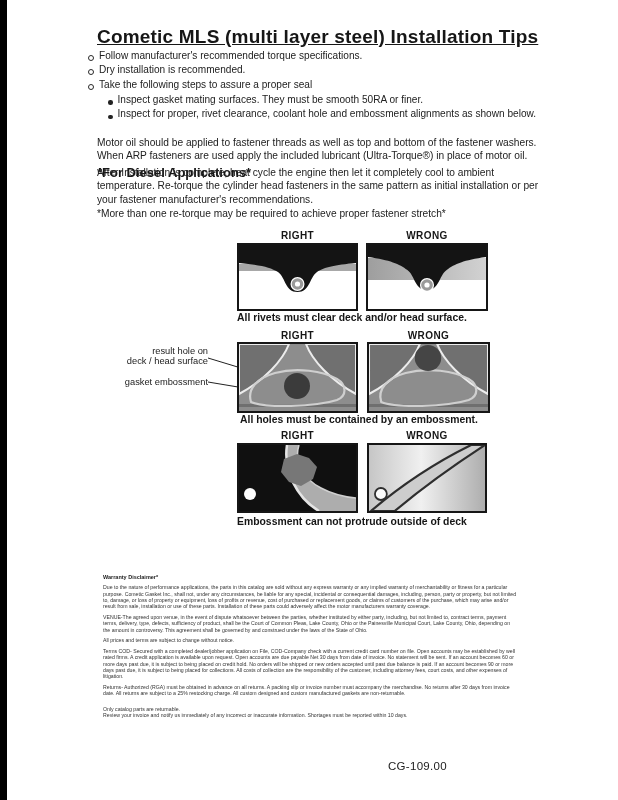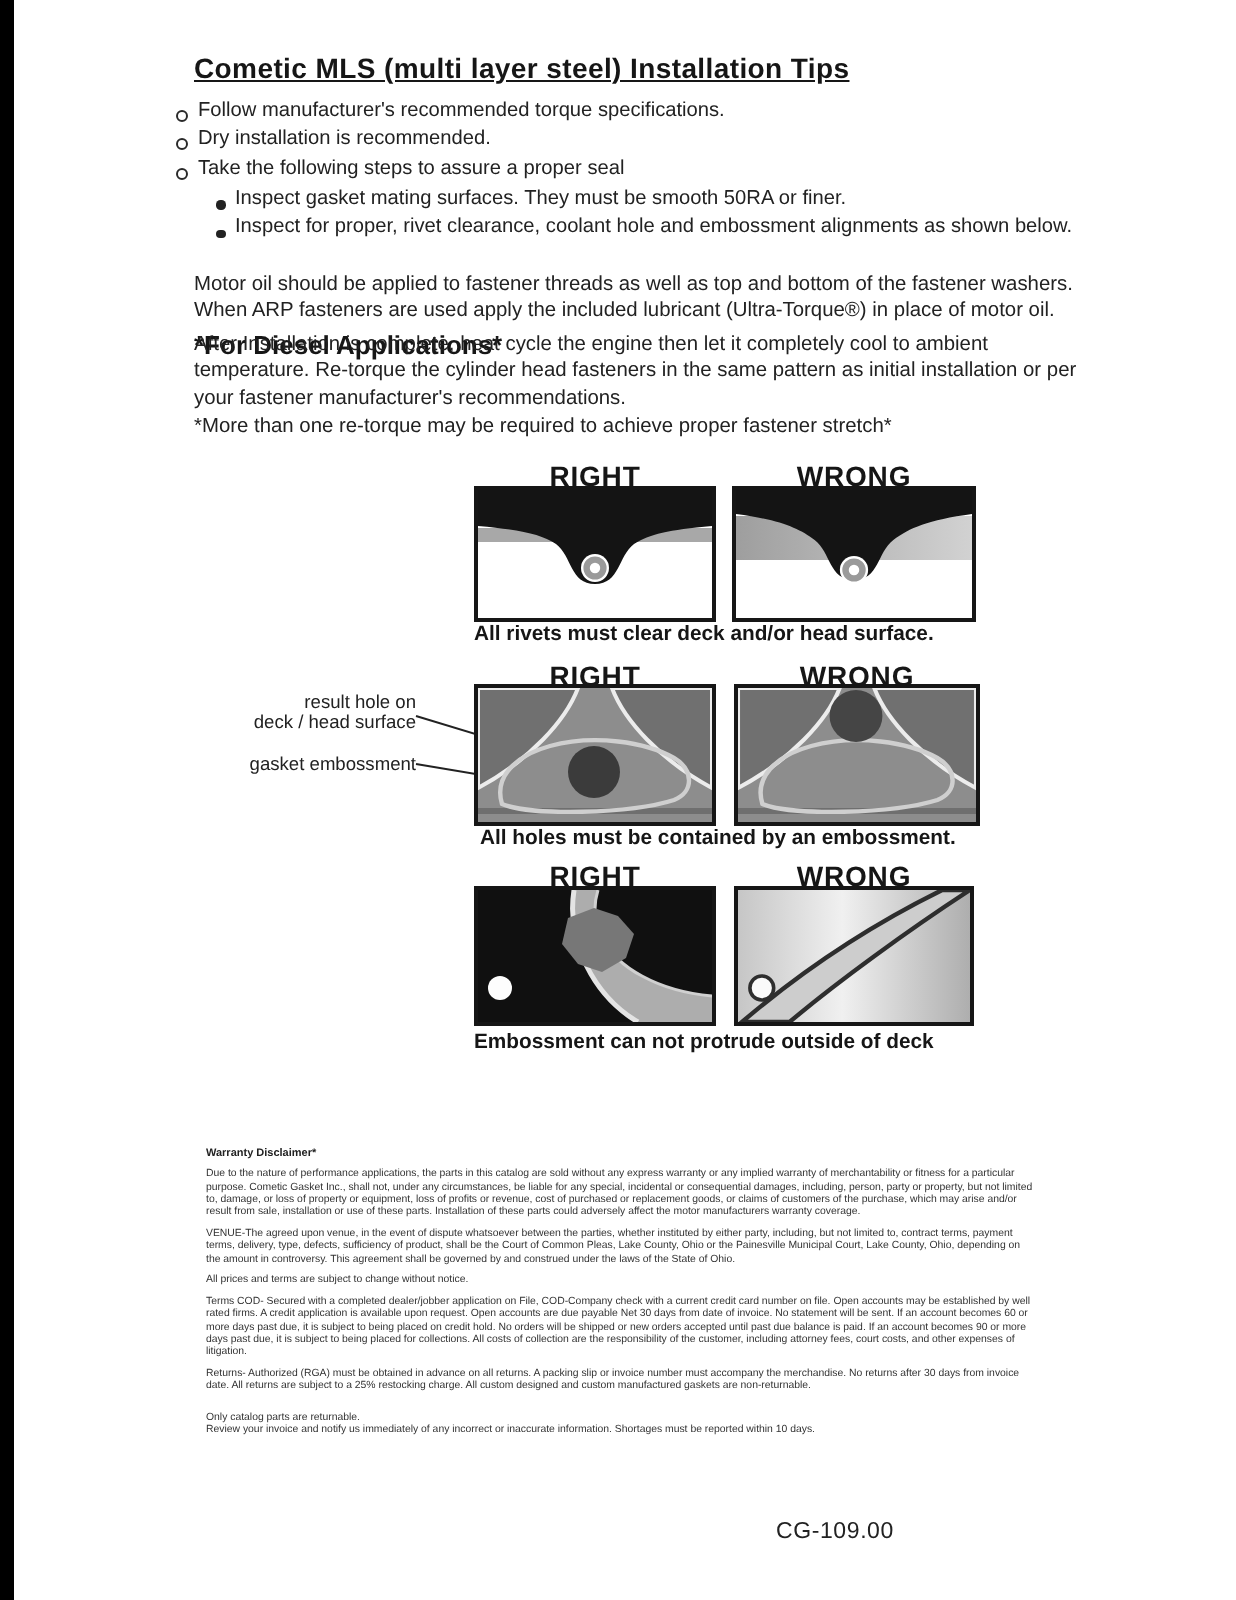--- a/index.html
+++ b/index.html
@@ -1,35 +1,35 @@
 <!DOCTYPE html>
 <html><head>
 <meta charset="utf-8">
 <style>
   html,body { margin:0; padding:0; background:#fff; }
   .page { position:relative; width:618px; height:800px; background:#ffffff;
           font-family:"Liberation Sans", sans-serif; color:#1e1e1e; overflow:hidden; }
   .abs { position:absolute; }
   .scan-bar { position:absolute; left:0; top:0; width:7px; height:800px; background:#000; }
 
-  .title { left:97px; top:26px; font-size:14px; font-weight:bold;
+  .title { left:97px; top:26px; font-size:19px; font-weight:bold;
            text-decoration:underline; letter-spacing:0.2px; color:#161616; }
 
   .tips { left:88px; top:46px; width:460px; font-size:10.1px; color:#222; }
   .b-row { display:flex; align-items:flex-end; height:14.7px; }
   .o-dot { width:4px; height:4px; border:1px solid #2a2a2a; border-radius:50%;
            margin:3.5px 5px 0 0; flex:none; }
   .f-dot { width:4.5px; height:4.5px; background:#222; border-radius:50%;
            margin:3.5px 5px 0 0; flex:none; }
   .sub { margin-left:20px; }
 
   .h2 { font-size:13px; font-weight:bold; color:#161616; }
   .body-p { width:452px; font-size:10.2px; line-height:13.3px; color:#222; }
 
-  .lbl { font-size:14px; font-weight:bold; letter-spacing:0.4px; text-align:center; color:#161616; }
+  .lbl { font-size:10px; font-weight:bold; letter-spacing:0.4px; text-align:center; color:#161616; }
   .box { border:2px solid #161616; box-sizing:border-box; background:#fff; }
   .box svg { display:block; width:100%; height:100%; }
   .cap { font-size:10.4px; font-weight:bold; color:#161616; }
 
   .ann { text-align:right; font-size:9.3px; line-height:10.4px; color:#222; width:112px; }
 
   .legal { left:103px; top:574px; width:414px; font-size:5.2px; line-height:6.3px; color:#333; }
   .legal .lh { font-size:5.5px; font-weight:bold; margin:0 0 4px 0; color:#222; }
   .legal p { margin:0 0 4.5px 0; }
   .legal p.gap { margin-bottom:9px; }

